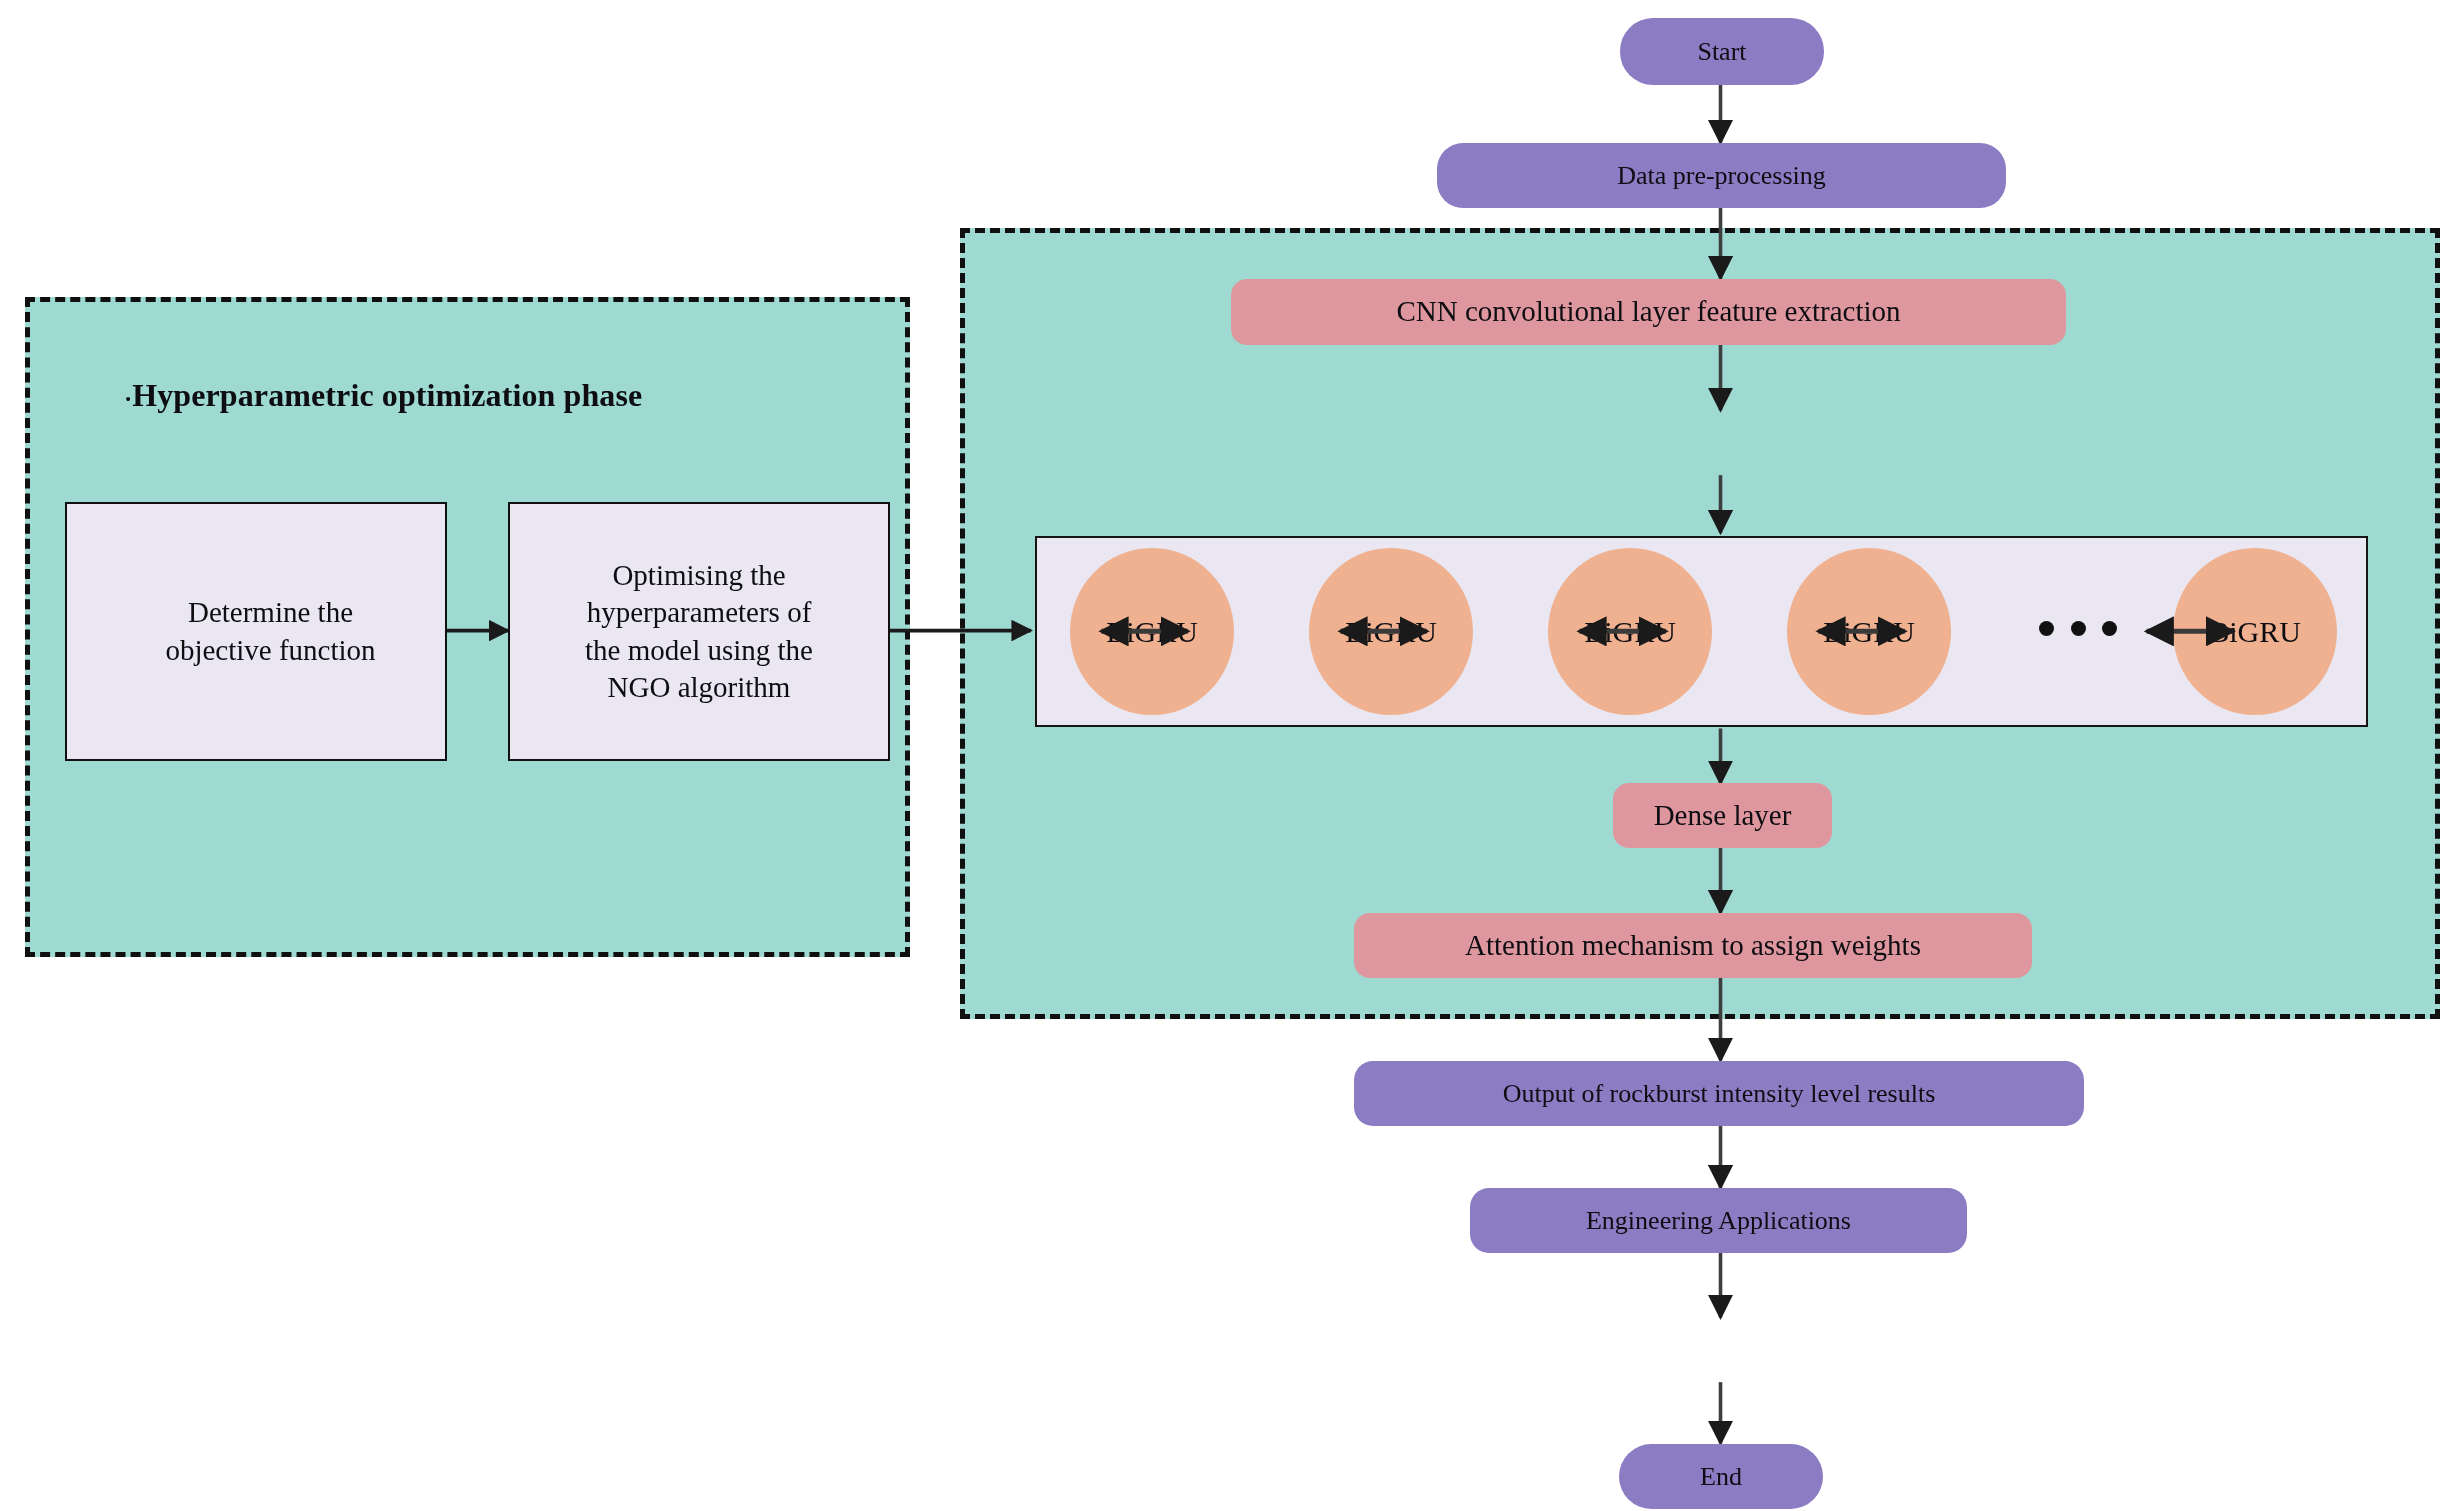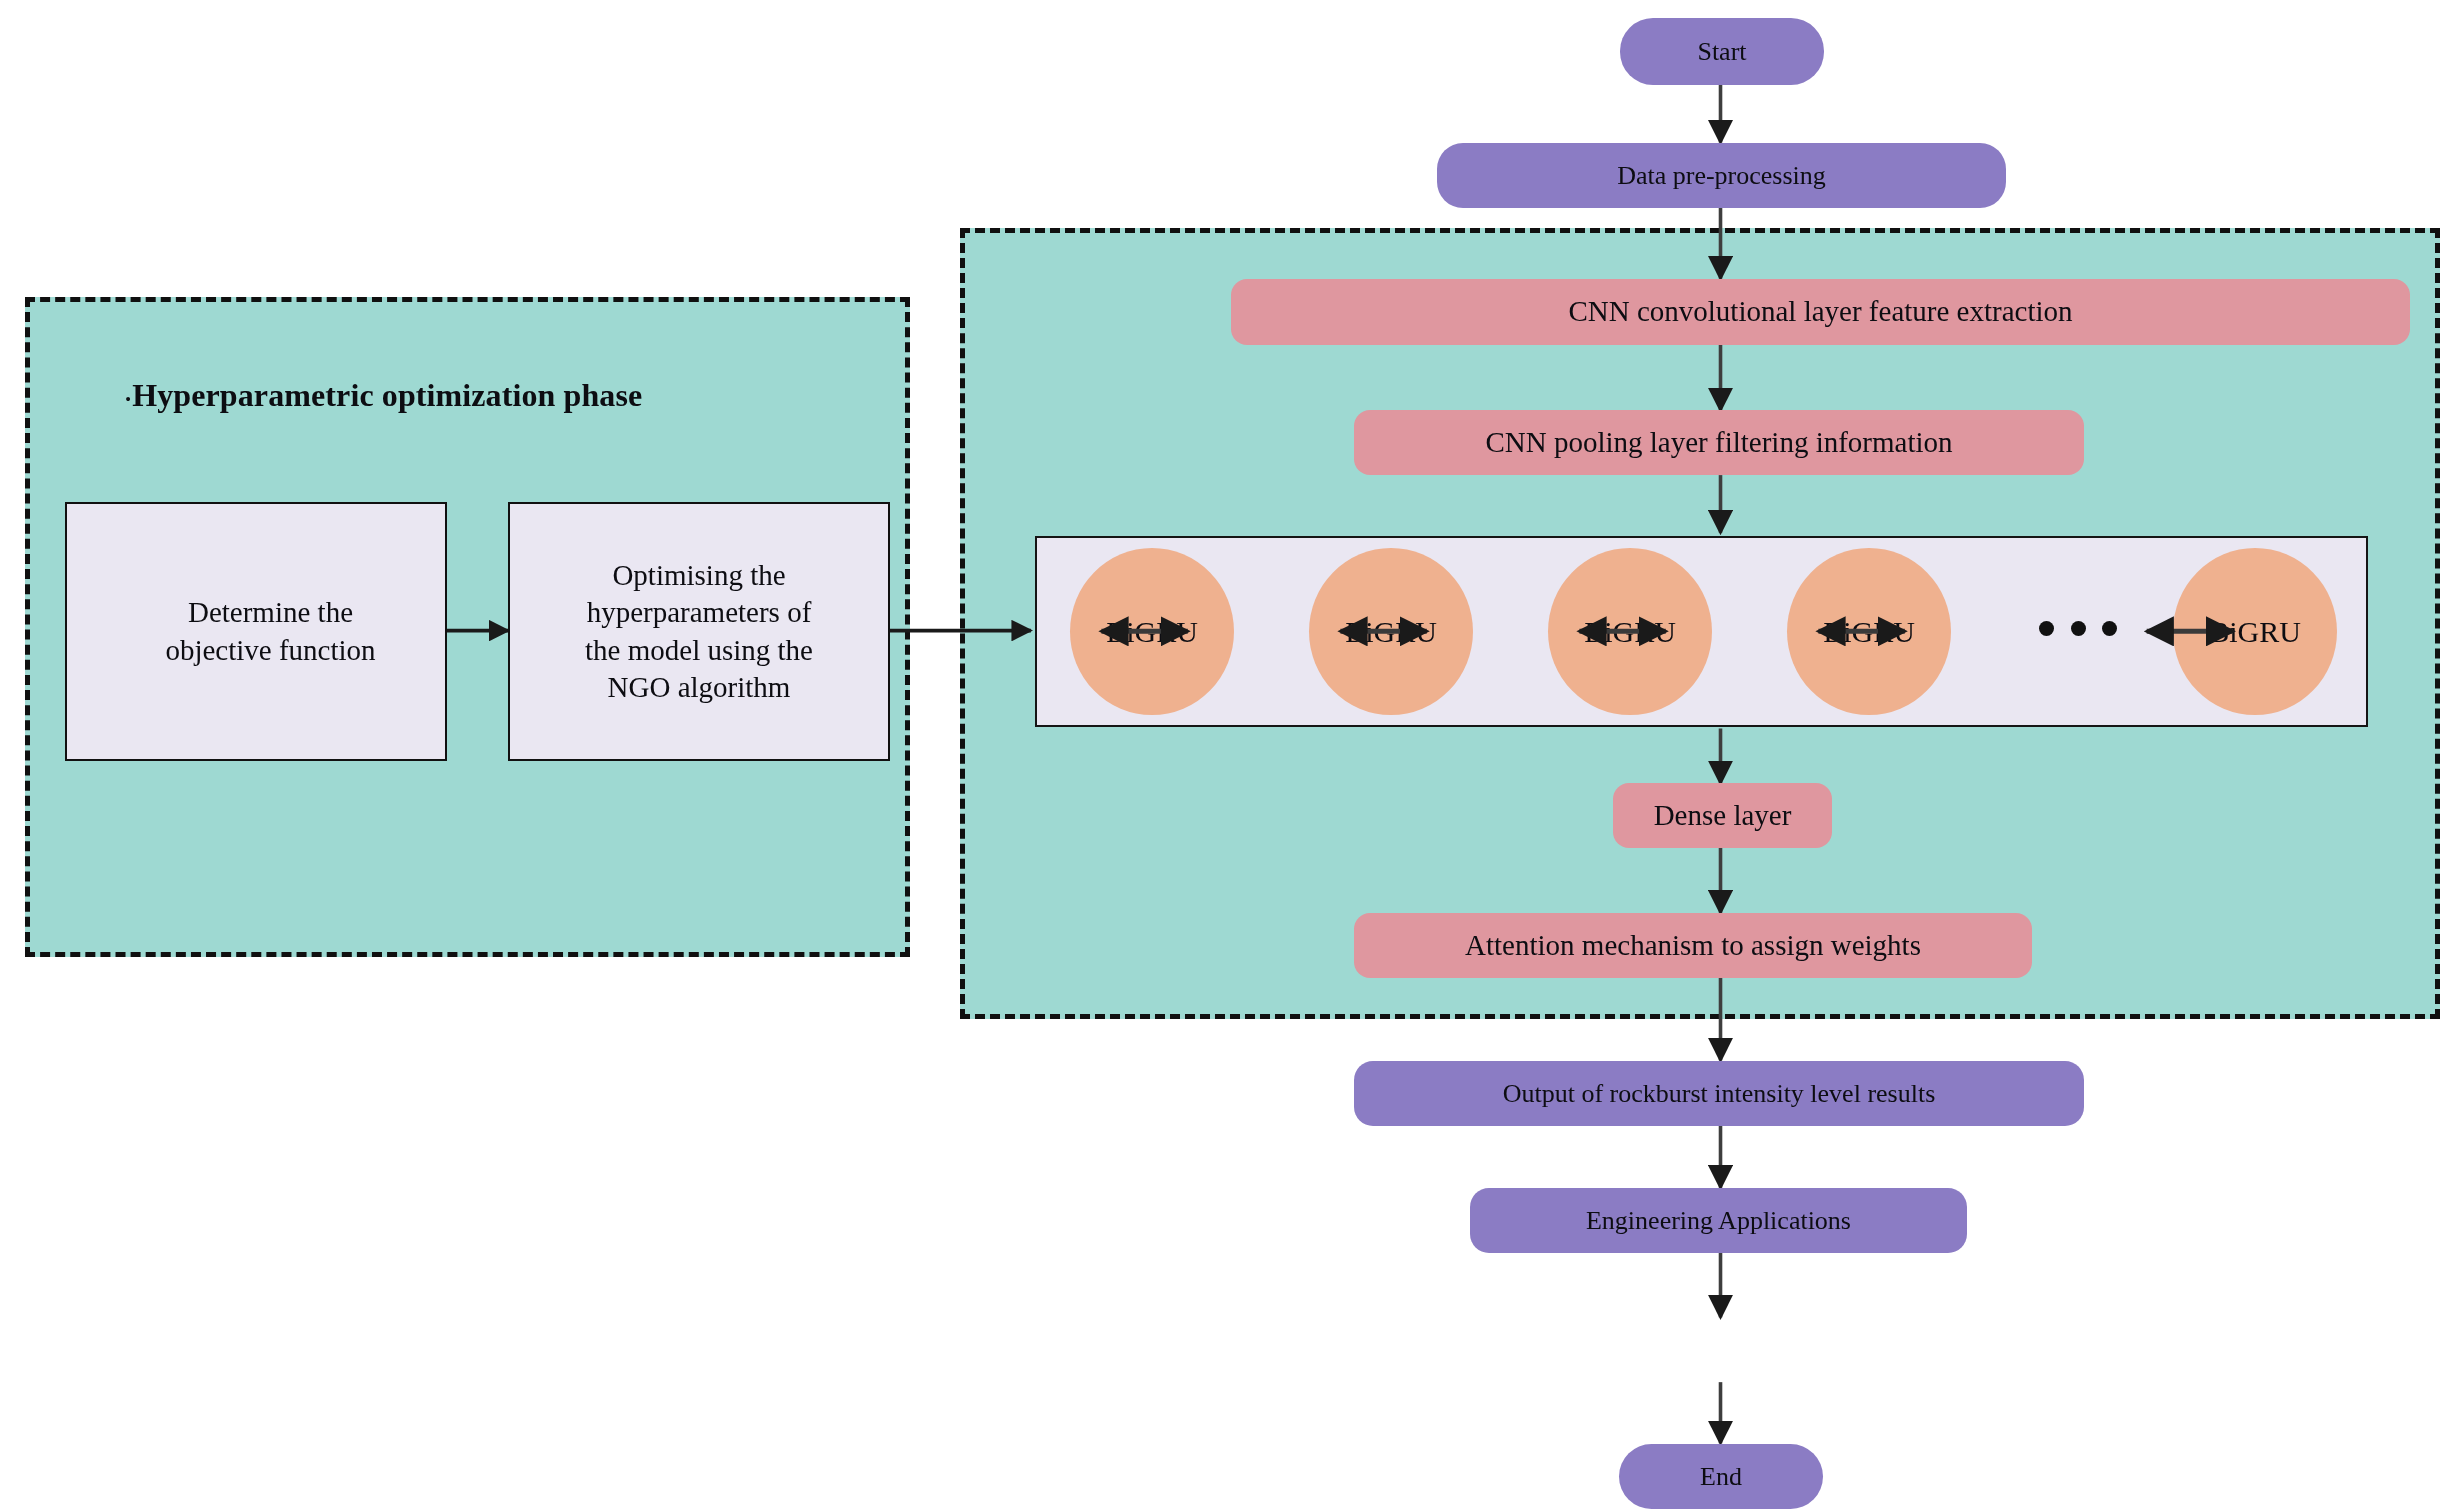--- a/index.html
+++ b/index.html
@@ -129,27 +129,24 @@
   <div id="right-model-container" class="dash-container"></div>
 
   <div class="node node-purple terminator" style="left:1620px;top:18px;width:204px;height:67px;">
     <span>Start</span>
   </div>
 
   <div class="node node-purple" style="left:1437px;top:143px;width:569px;height:65px;border-radius:26px;">
     <span>Data pre-processing</span>
   </div>
 
-  <div class="node node-pink" style="left:1231px;top:279px;width:1179px;height:66px;">
+  <div class="node node-pink" style="left:1231px;top:279px;width:835px;height:66px;">
     <span>CNN convolutional layer feature extraction</span>
   </div>
 
-  <div class="node node-pink" style="left:1354px;top:410px;width:730px;height:65px;">
-    <span>CNN pooling layer filtering information</span>
-  </div>
 
   <div id="bigru-strip">
     <div class="bigru-node" style="left:33px;">
         <span>BiGRU</span>
       </div>
     <div class="bigru-node" style="left:272px;">
         <span>BiGRU</span>
       </div>
     <div class="bigru-node" style="left:511px;">
         <span>BiGRU</span>

